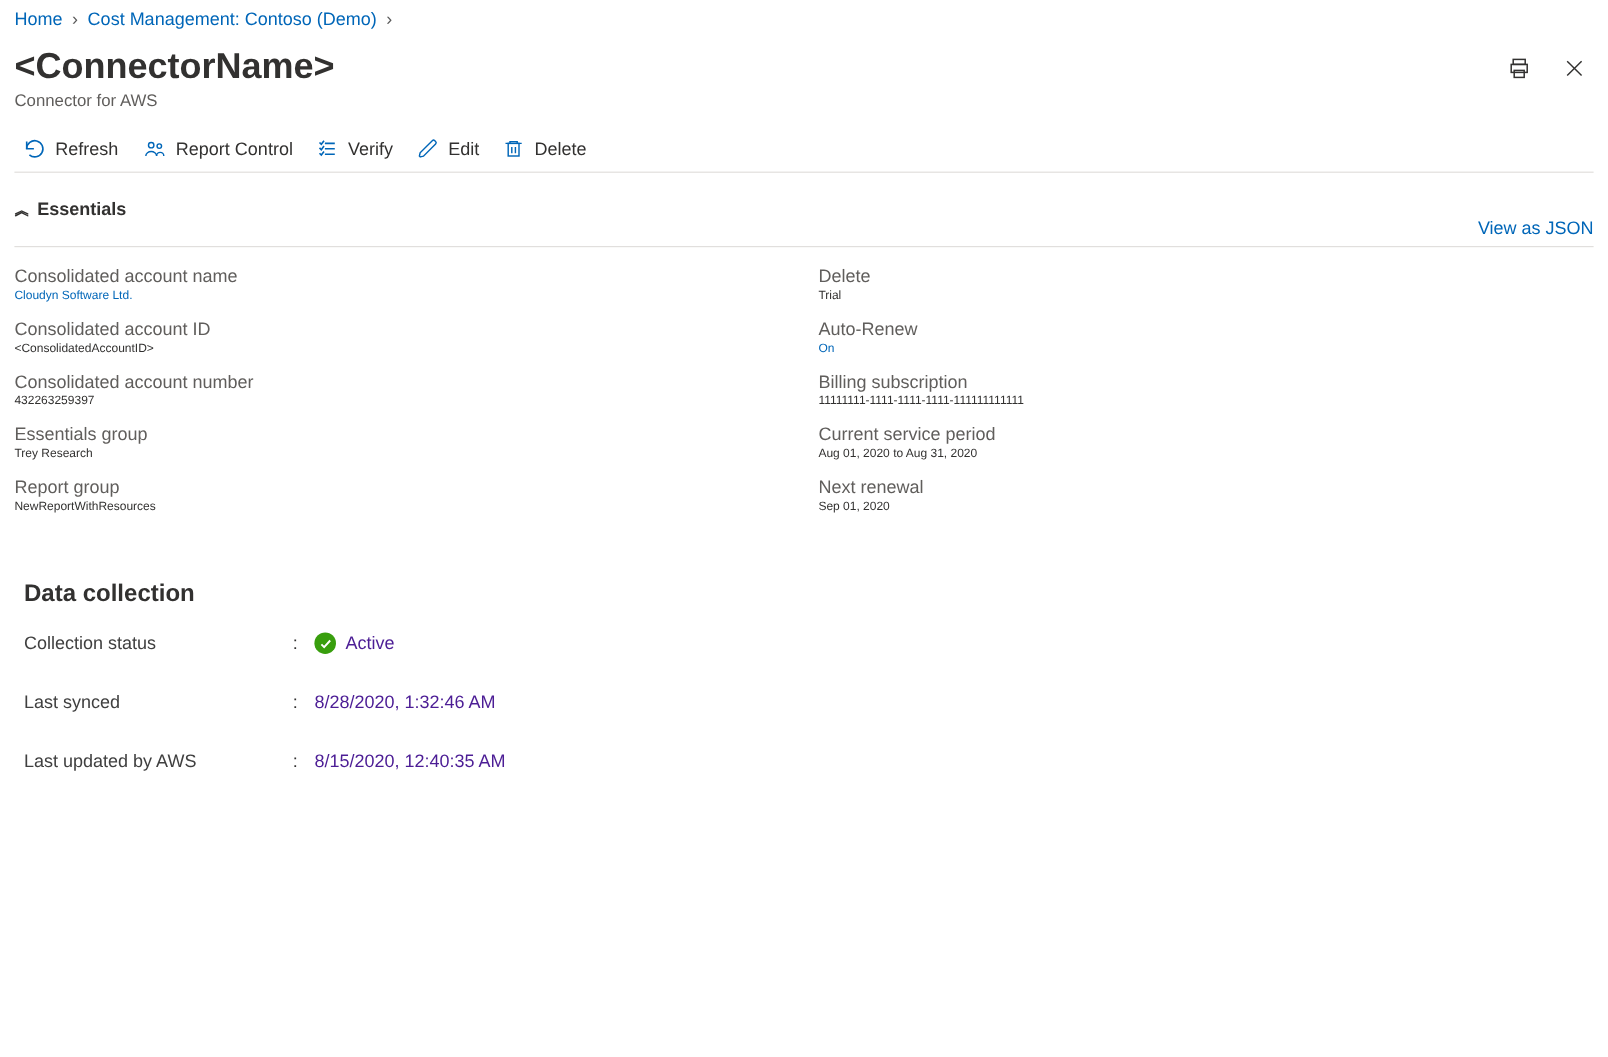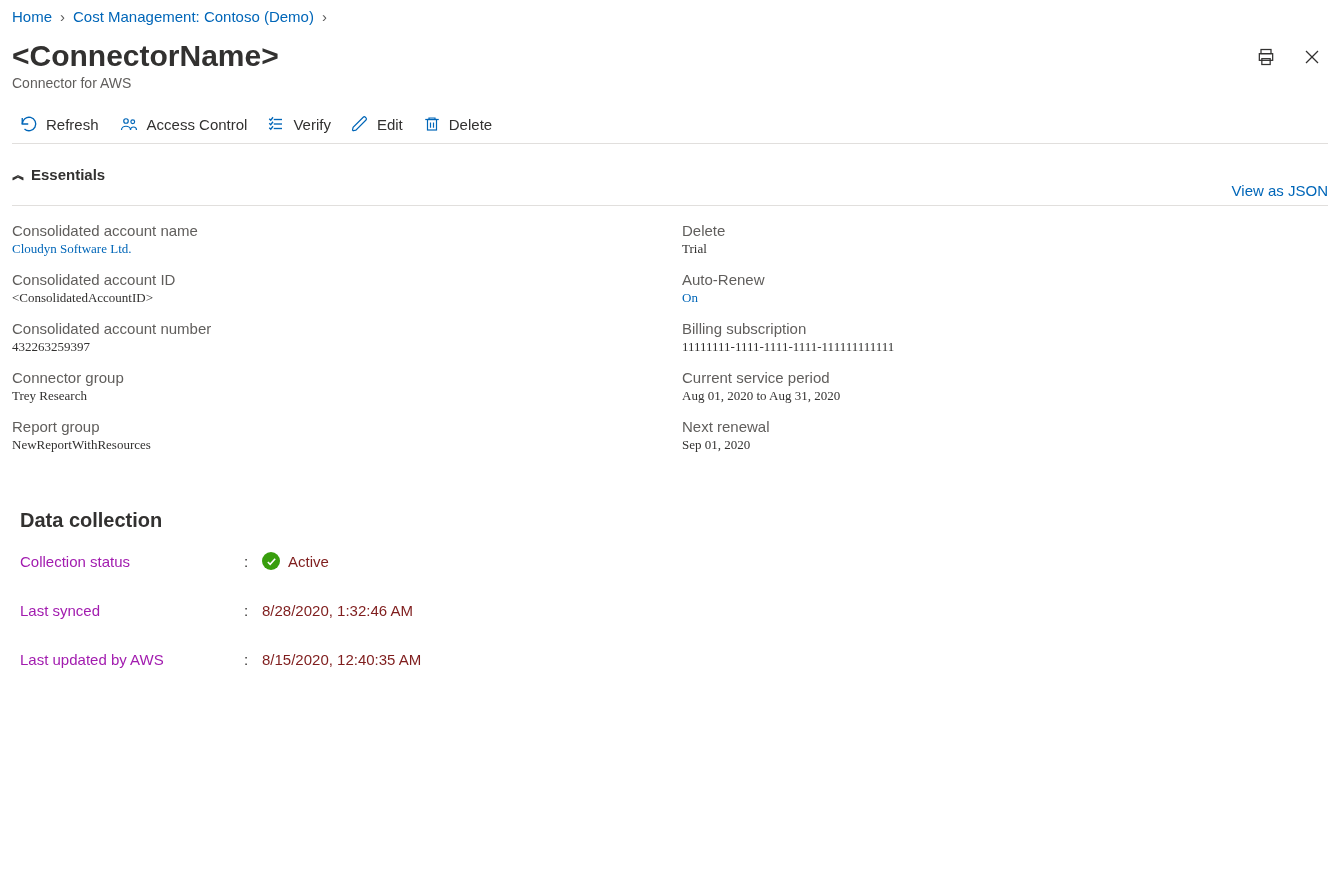--- a/index.html
+++ b/index.html
@@ -111,48 +111,47 @@
     column-gap: 24px;
     padding: 10px 0 6px 0;
   }
   .prop { margin: 6px 0 14px 0; }
   .prop-label {
     font-size: 15px;
     color: #605e5c;
     margin-bottom: 2px;
   }
   .prop-value {
-    font-size: 13px;
-    color: #323130;
-    font-family: Liberation Serif, serif;
+    font-size: 10px;
+    color: #323130;
   }
   .prop-value.link { color: #0066b8; cursor: pointer; }
 
   
   .section-title {
     font-size: 20px;
     font-weight: 600;
     margin: 36px 0 20px 8px;
   }
   .dc-row {
     display: flex;
     align-items: center;
     margin: 0 0 32px 8px;
     font-size: 15px;
   }
   .dc-label {
     width: 224px;
-    color: #a21caf;
+    color: #404040;
   }
   .dc-colon {
     width: 18px;
     color: #323130;
   }
   .dc-value {
-    color: #7f1d1d;
+    color: #4c1d95;
     display: inline-flex;
     align-items: center;
     gap: 8px;
   }
   .status-dot {
     width: 18px; height: 18px;
     border-radius: 50%;
     background: #389e0d;
     display: inline-flex;
     align-items: center;
@@ -202,21 +201,21 @@
       </svg>
       <span>Refresh</span>
     </div>
     <div class="tb-btn">
       <svg width="20" height="18" viewBox="0 0 24 24" fill="none" stroke="currentColor" stroke-width="1.6">
         <circle cx="8" cy="8" r="3"></circle>
           <path d="M2 20c0-3 3-5 6-5s6 2 6 5"></path>
         <circle cx="17" cy="9" r="2.5"></circle>
           <path d="M14 20c0-2.5 2-4 4-4s4 1.5 4 4"></path>
       </svg>
-      <span>Access Control</span>
+      <span>Report Control</span>
     </div>
     <div class="tb-btn">
       <svg width="18" height="18" viewBox="0 0 24 24" fill="none" stroke="currentColor" stroke-width="1.8">
         <line x1="9" y1="6" x2="20" y2="6"></line>
           <line x1="9" y1="12" x2="20" y2="12"></line>
           <line x1="9" y1="18" x2="20" y2="18"></line>
         <polyline points="3 5 5 7 8 3"></polyline>
           <polyline points="3 11 5 13 8 9"></polyline>
           <polyline points="3 17 5 19 8 15"></polyline>
       </svg>
@@ -256,21 +255,21 @@
       </div>
       <div class="prop">
         <div class="prop-label">Consolidated account ID</div>
         <div class="prop-value">&lt;ConsolidatedAccountID&gt;</div>
       </div>
       <div class="prop">
         <div class="prop-label">Consolidated account number</div>
         <div class="prop-value">432263259397</div>
       </div>
       <div class="prop">
-        <div class="prop-label">Connector group</div>
+        <div class="prop-label">Essentials group</div>
         <div class="prop-value">Trey Research</div>
       </div>
       <div class="prop">
         <div class="prop-label">Report group</div>
         <div class="prop-value">NewReportWithResources</div>
       </div>
     </div>
     <div>
       <div class="prop">
         <div class="prop-label">Delete</div>

